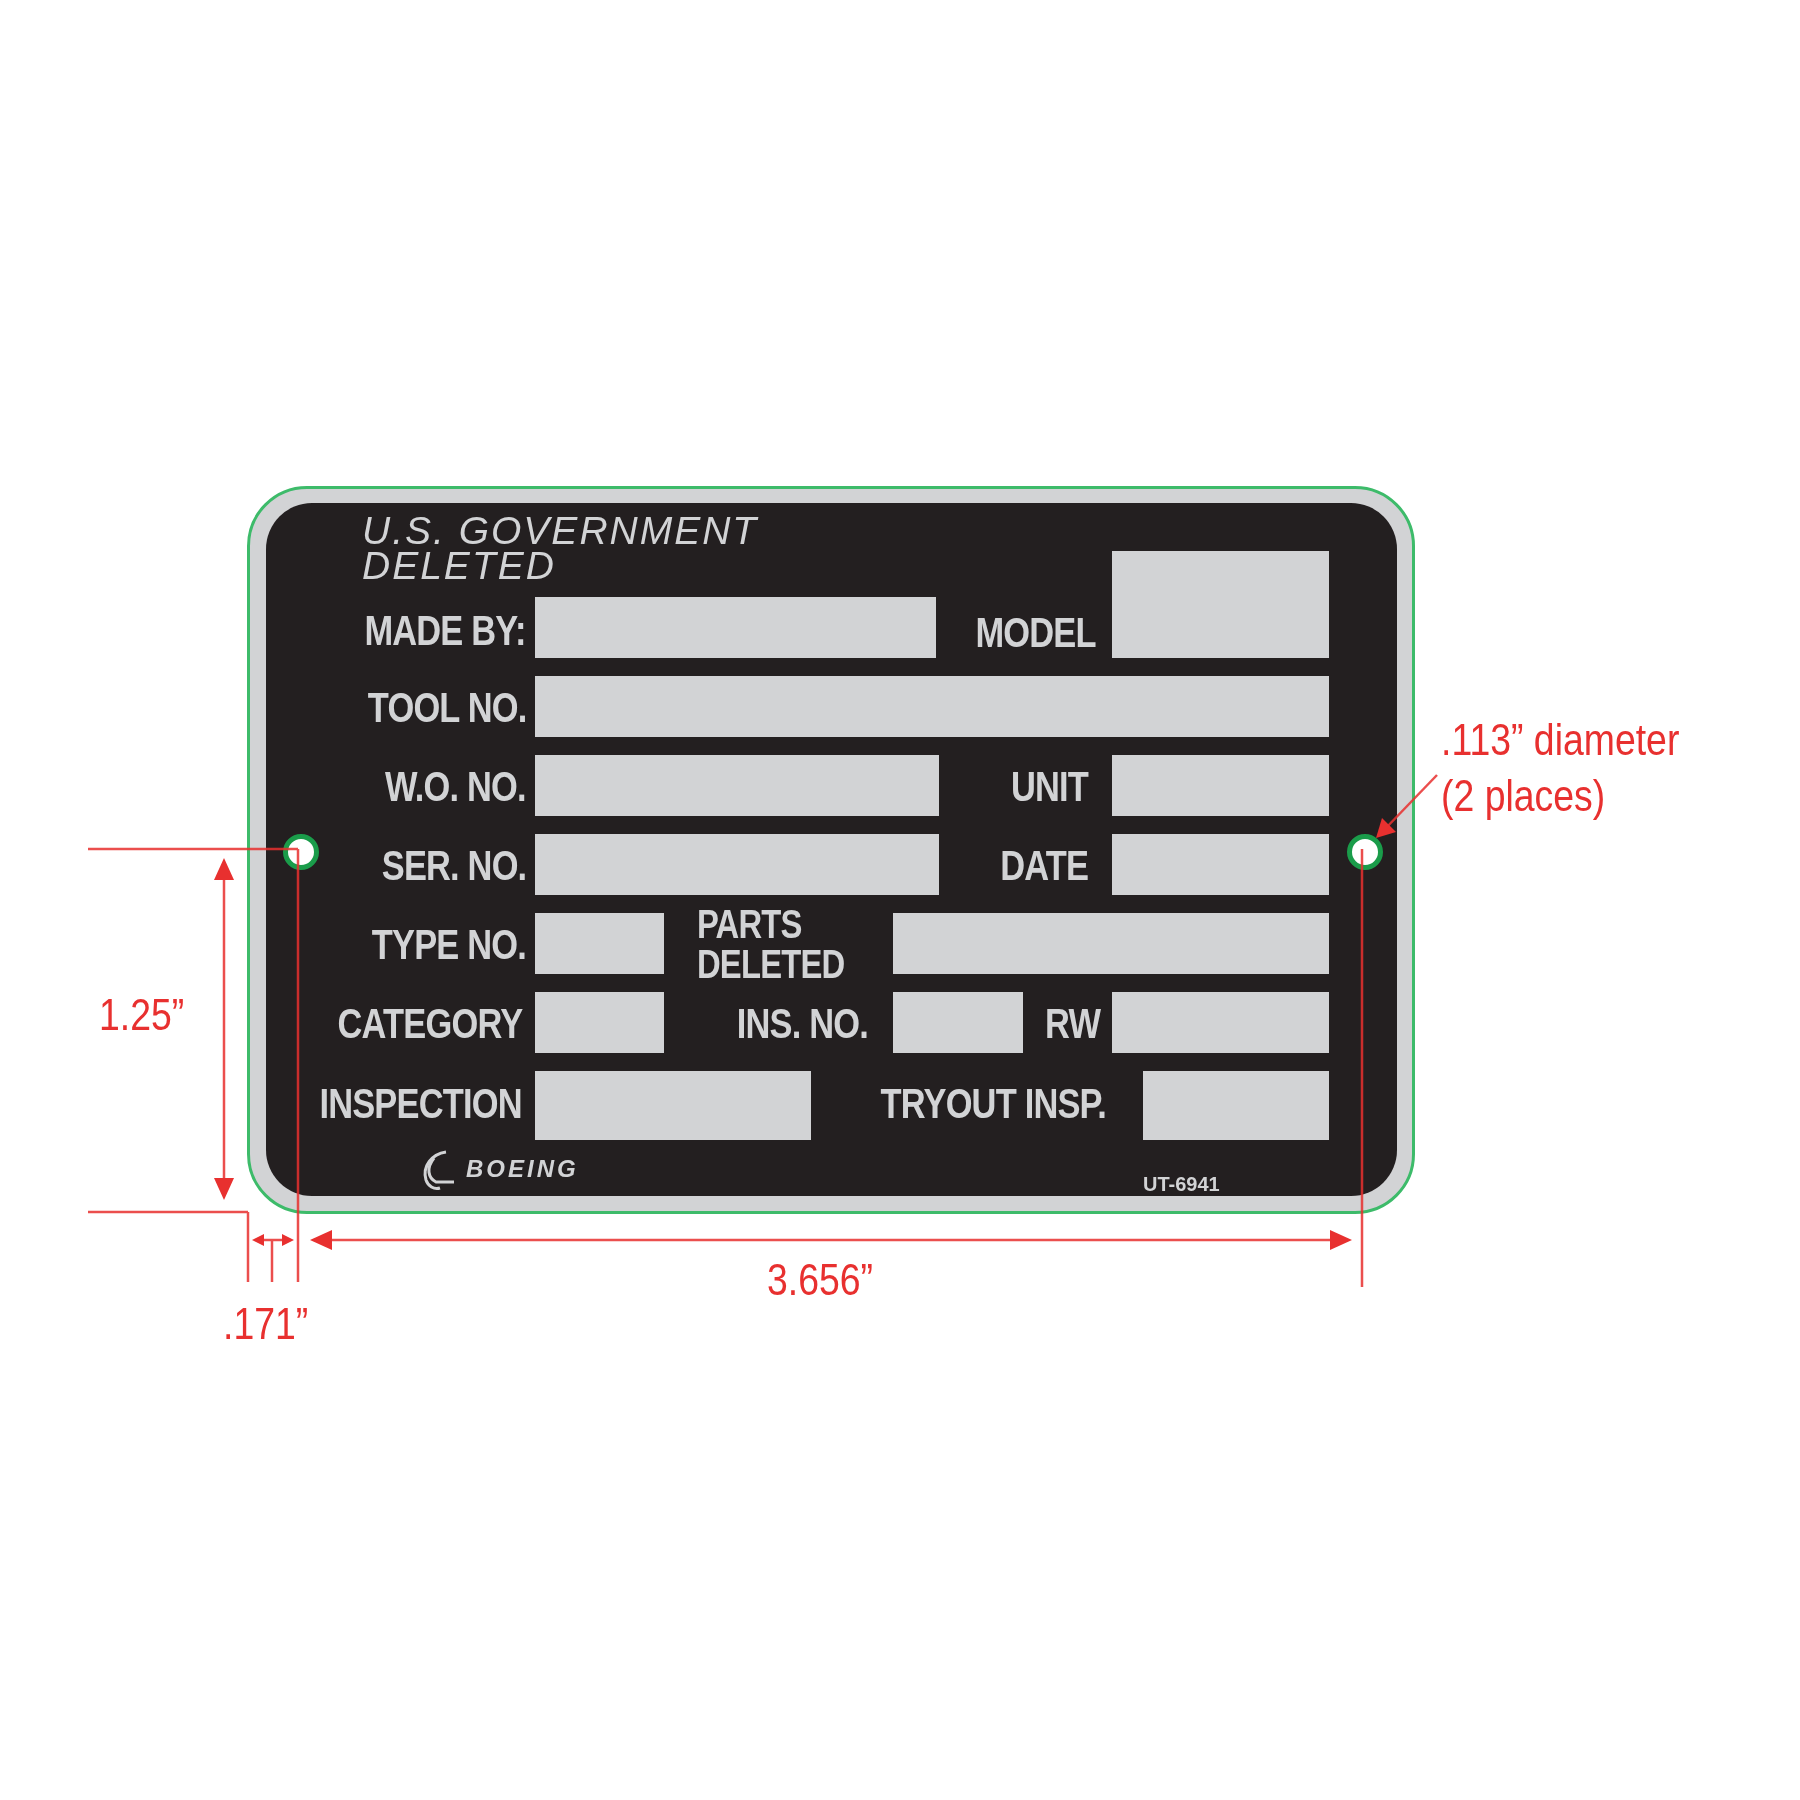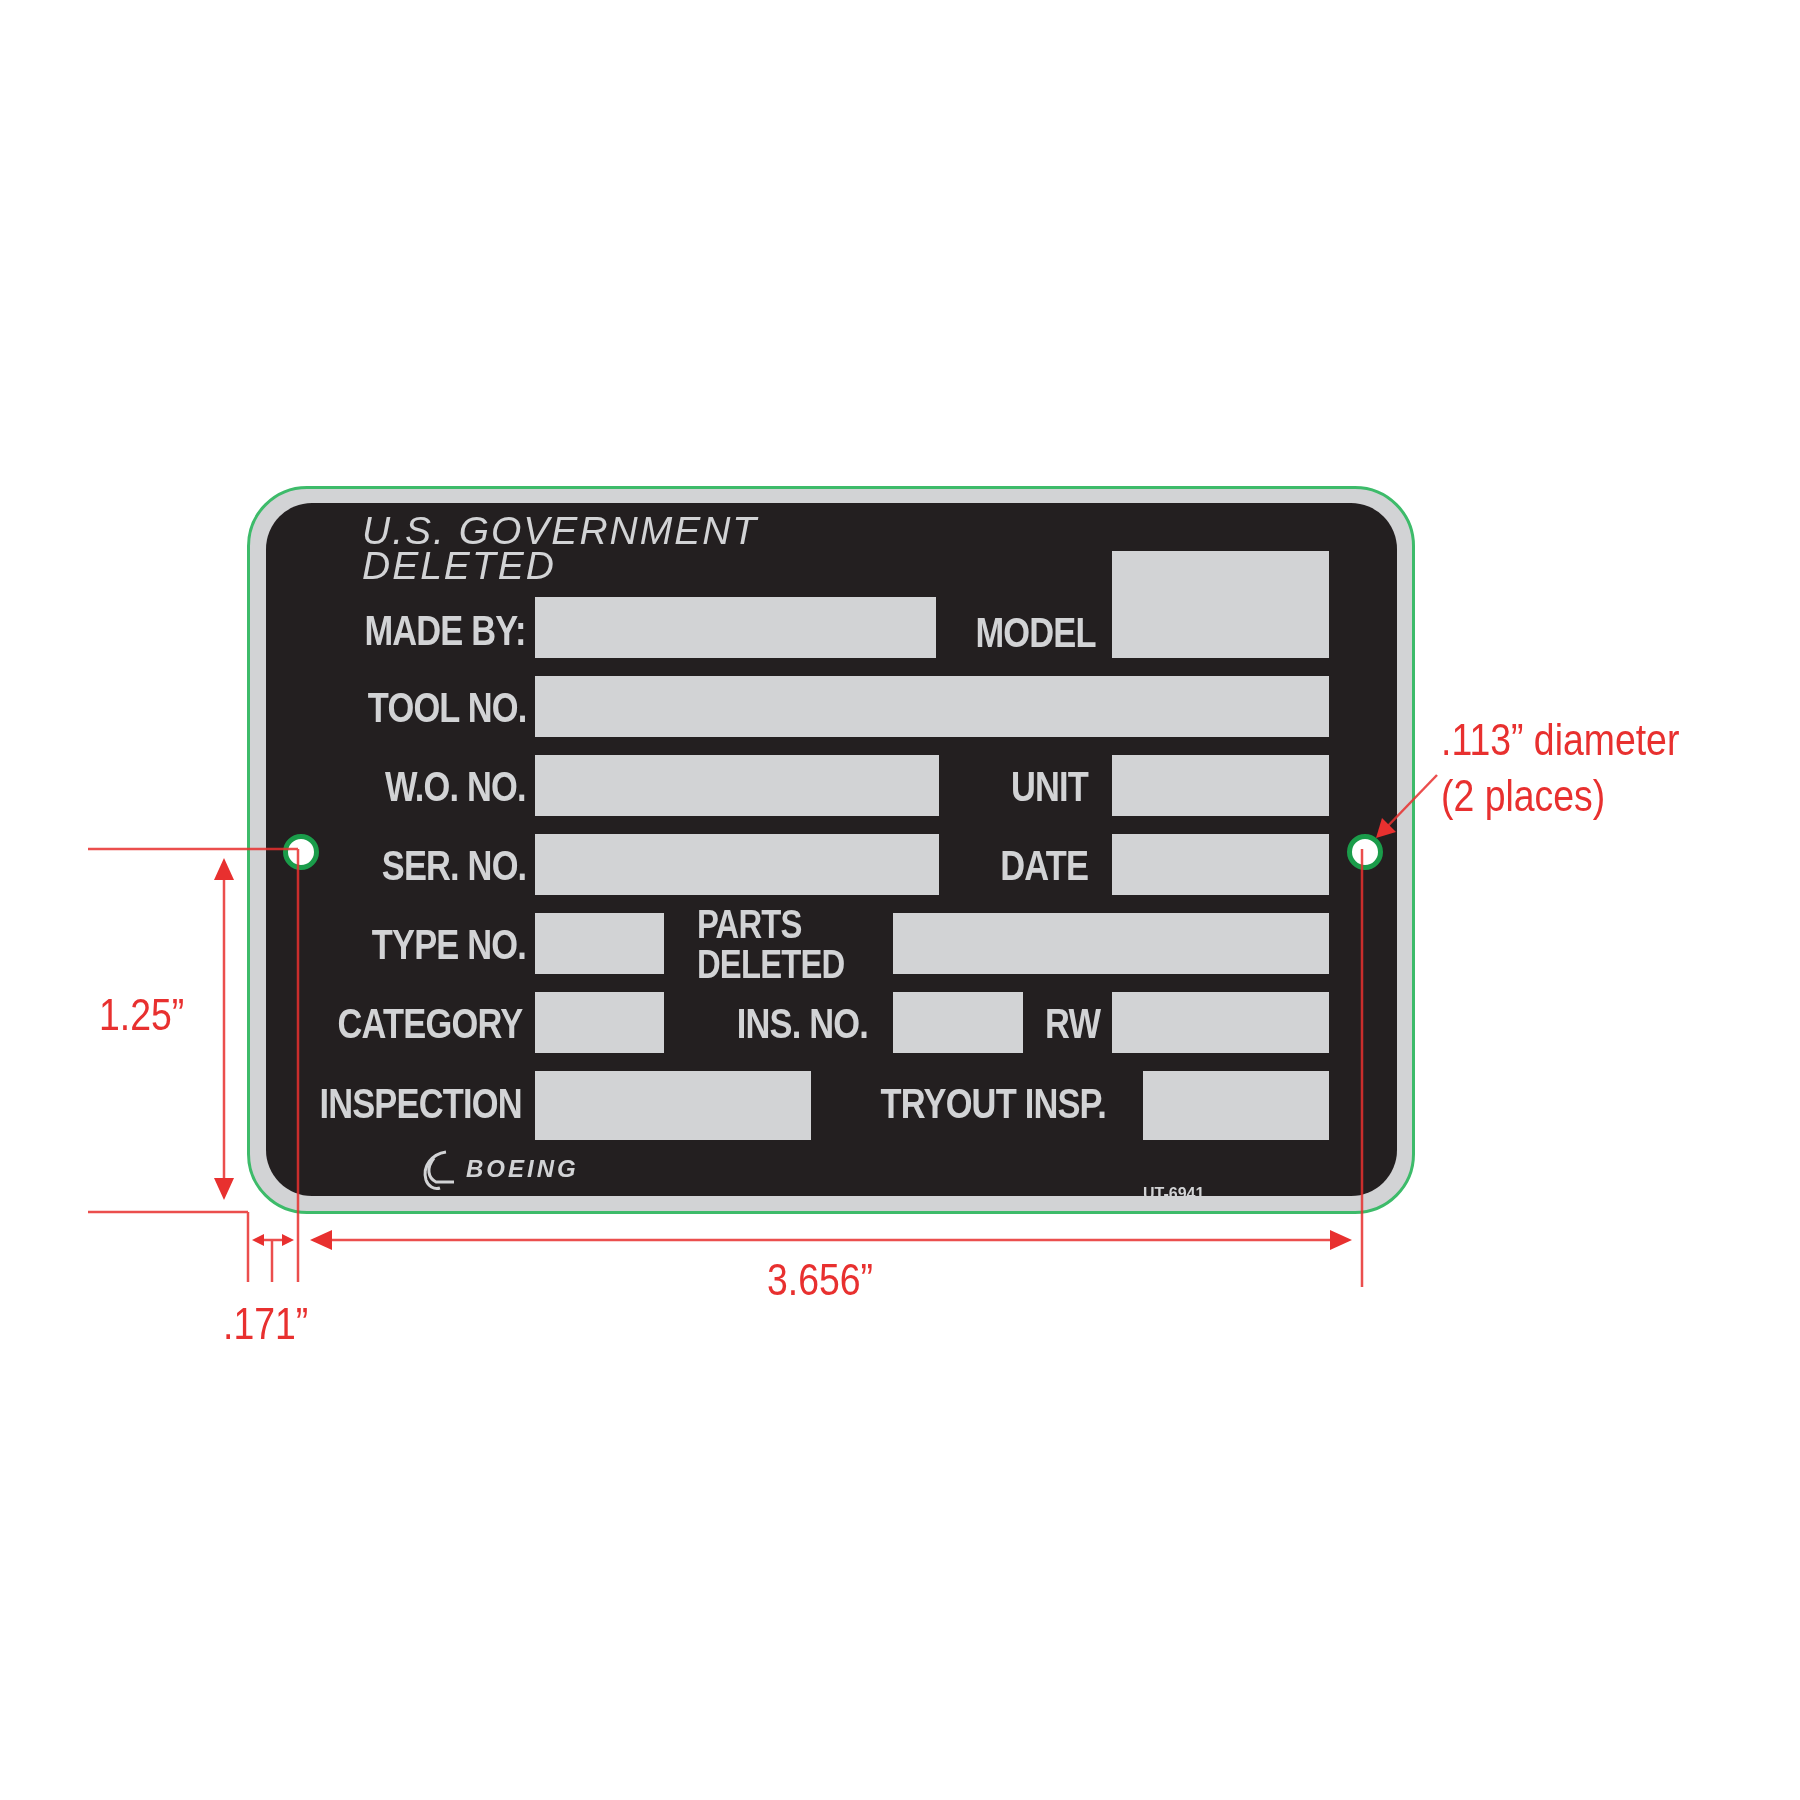--- a/index.html
+++ b/index.html
@@ -16,21 +16,21 @@
   .lbl-left { transform-origin:left center; text-align:left; }
   .gov { position:absolute; color:#d2d3d5; font-weight:normal; font-style:italic; font-size:39px;
          letter-spacing:2px; line-height:34px; white-space:pre; }
   .hole { position:absolute; width:26px; height:26px; border-radius:50%; background:#fff;
           border:5px solid #1a9c4a; box-sizing:content-box; }
   .dim { position:absolute; color:#e8302f; font-size:44px; line-height:1; white-space:nowrap;
          transform:scaleX(0.85); transform-origin:left center; }
   svg#dims { position:absolute; left:0; top:0; }
   .boeing { position:absolute; color:#d2d3d5; font-weight:bold; font-style:italic; font-size:24px;
             letter-spacing:3px; }
-  .partno { position:absolute; color:#d2d3d5; font-size:16px; font-weight:bold;margin-top:12px; }
+  .partno { position:absolute; color:#d2d3d5; font-size:20px; font-weight:bold; }
 </style>
 </head>
 <body>
 
 <div id="plate-outer" class="abs"></div>
 <div id="plate-inner" class="abs"></div>
 
 <div class="gov" style="left:362px; top:514px;">U.S. GOVERNMENT</div>
 <div class="gov" style="left:362px; top:549px;">DELETED</div>
 

